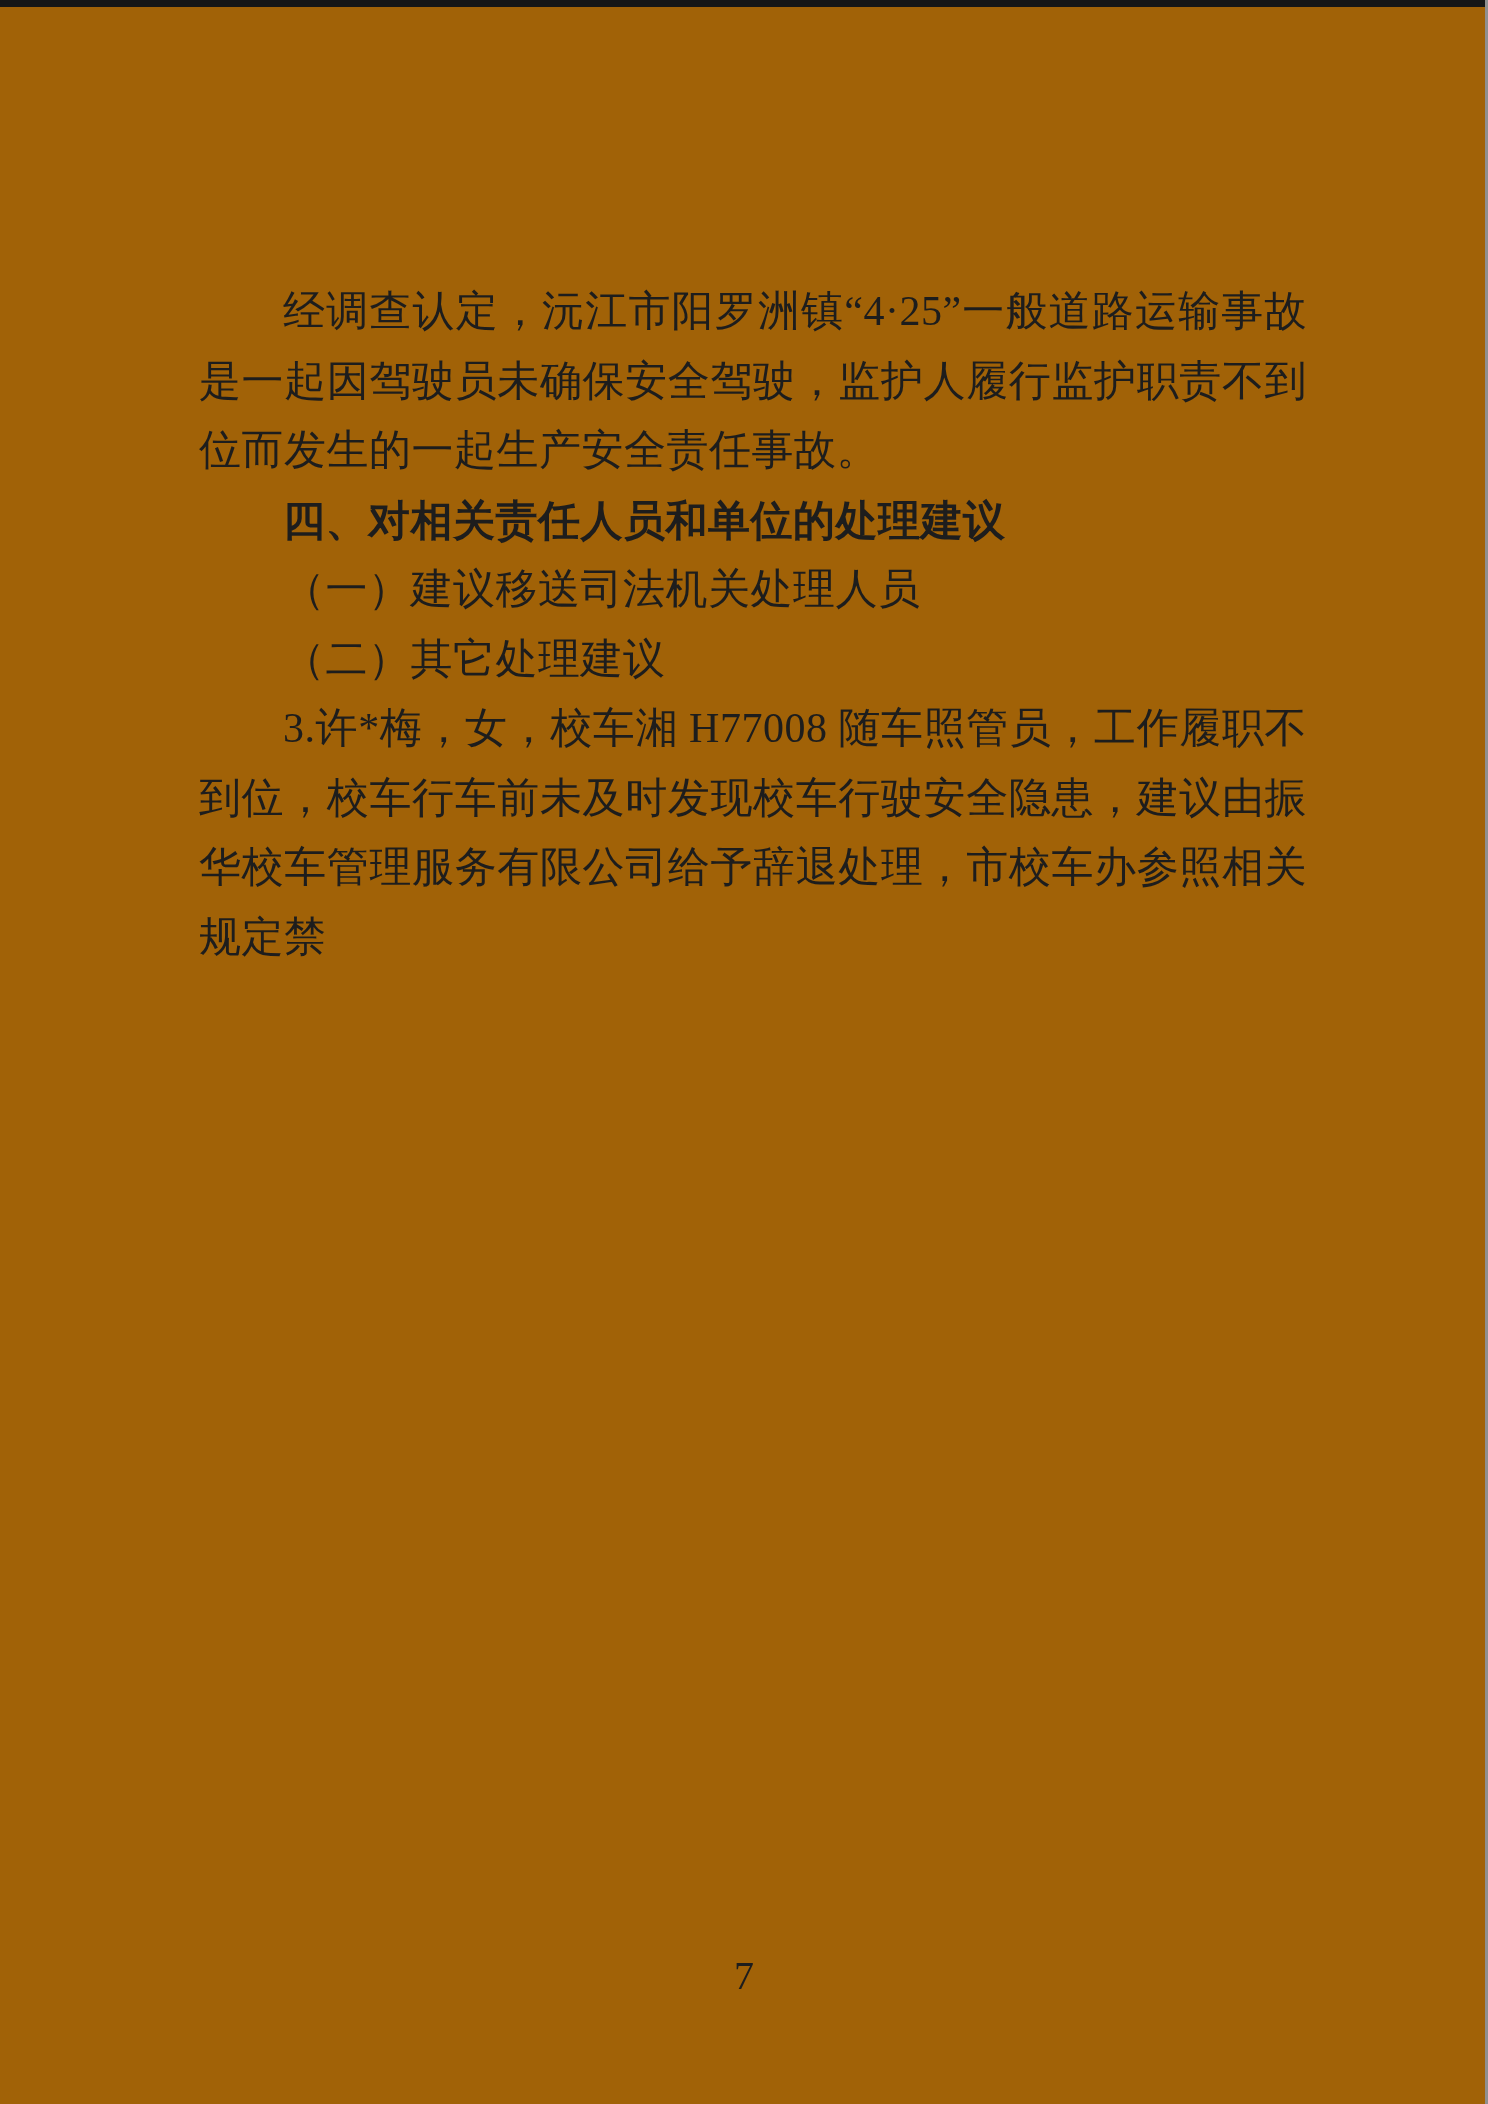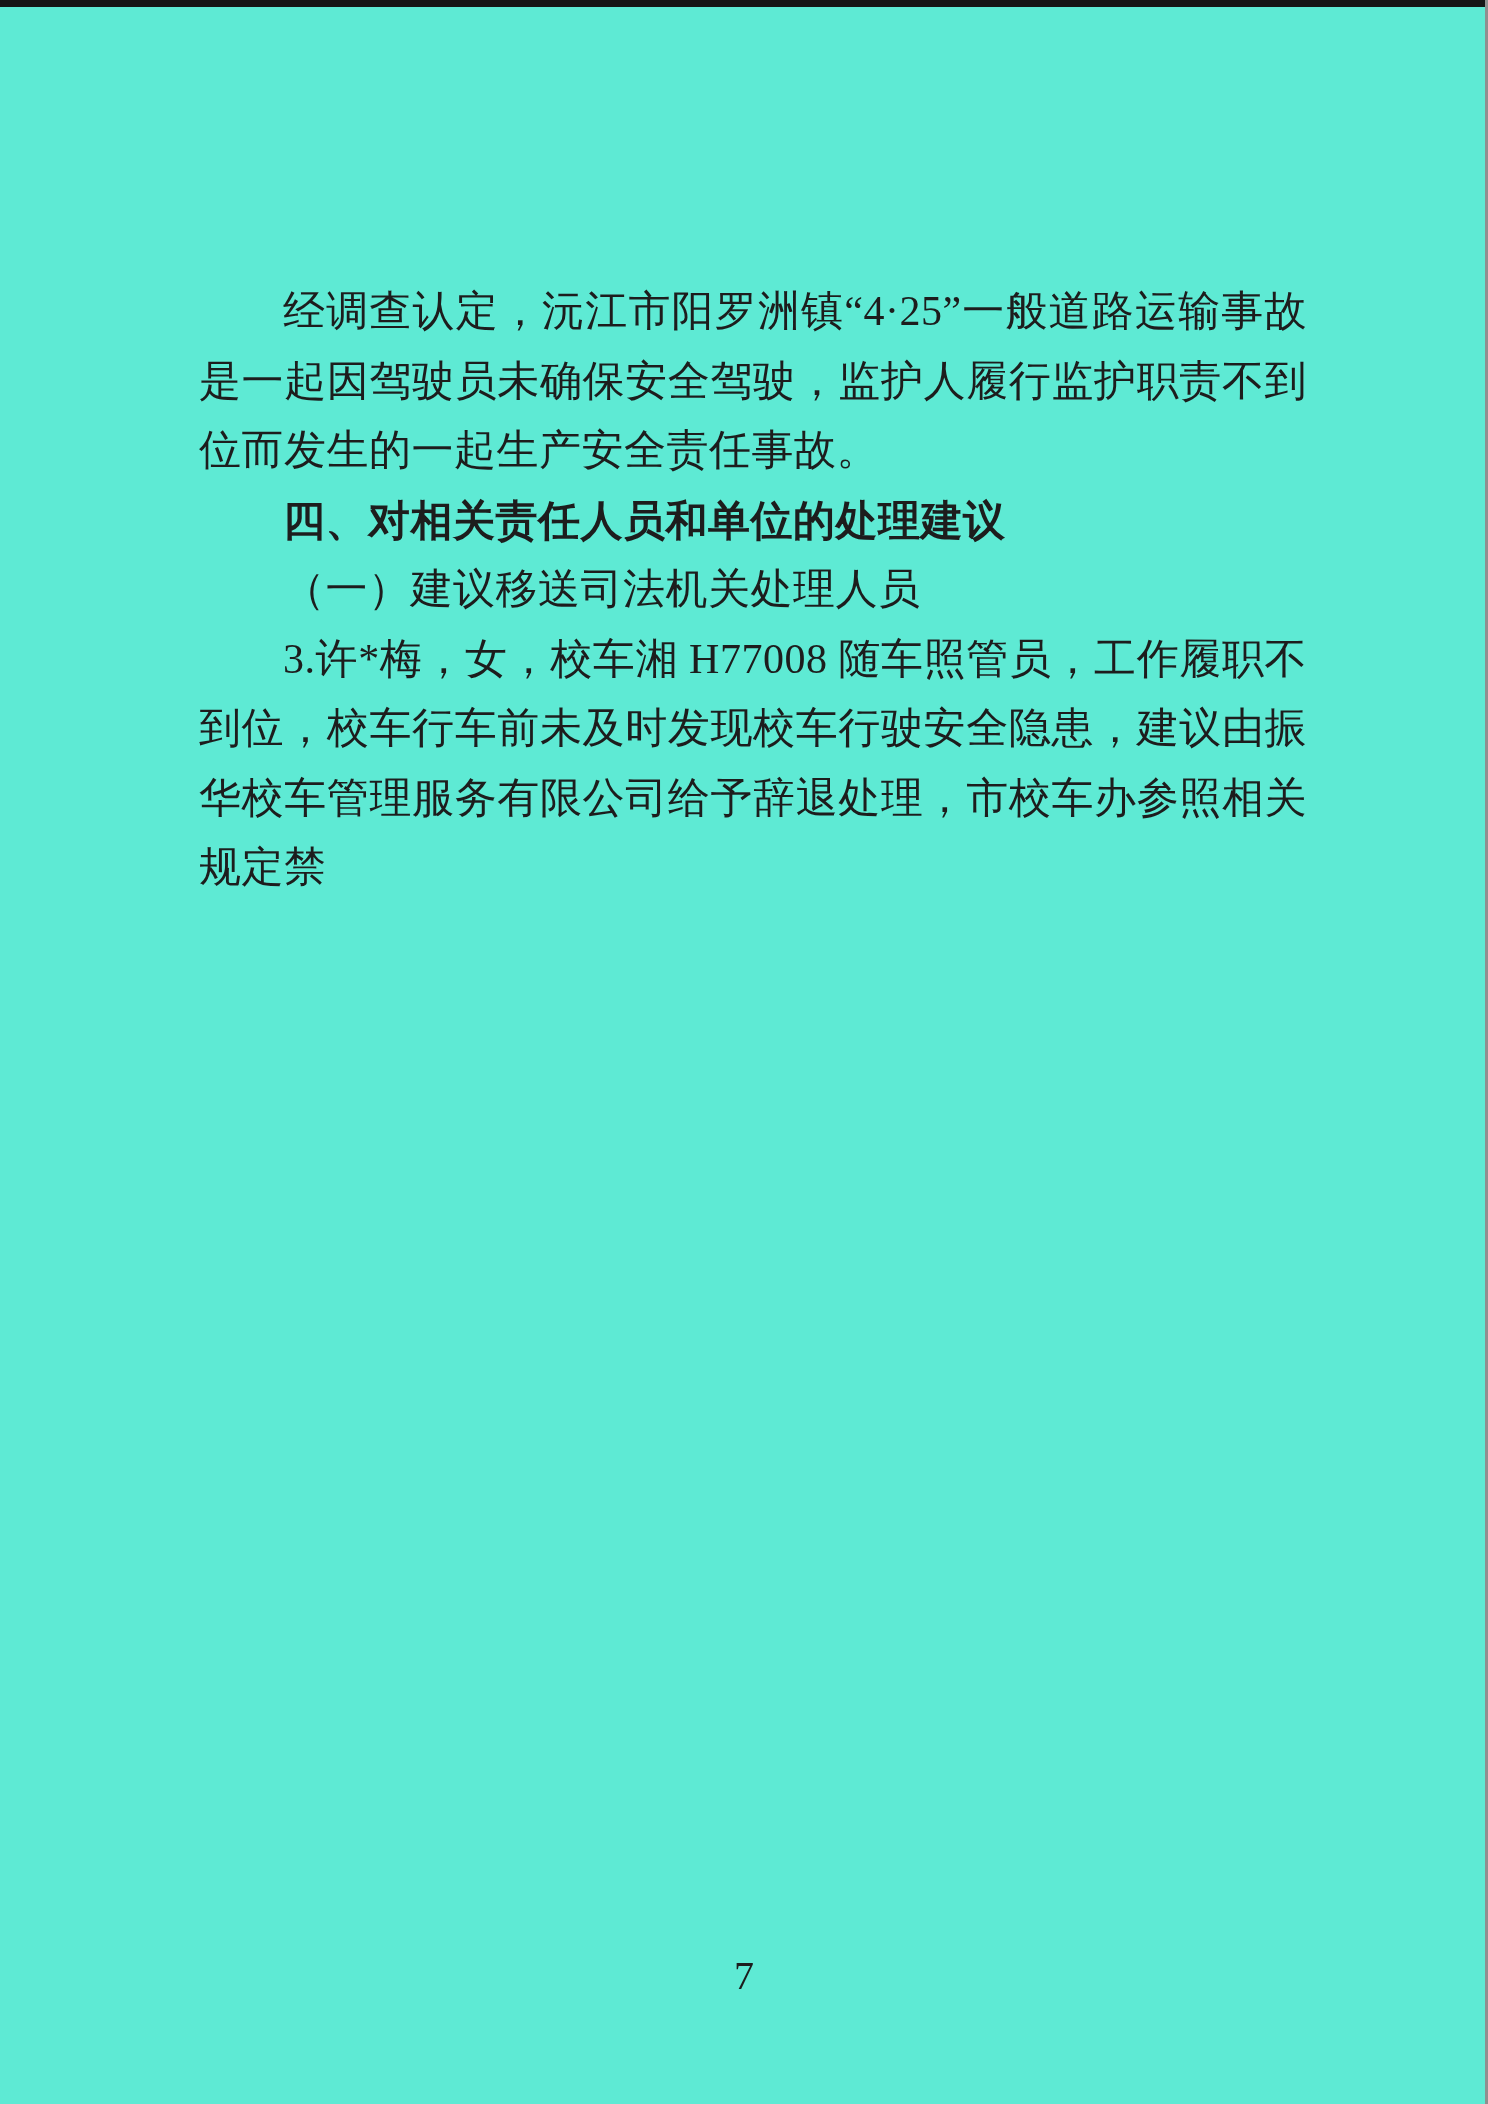--- a/index.html
+++ b/index.html
@@ -4,21 +4,21 @@
 <style>
   html, body {
     margin: 0;
     padding: 0;
     background: #ffffff;
   }
   .page {
     position: relative;
     width: 1488px;
     height: 2104px;
-    background: #5eead4;
+    background: #a16207;
     overflow: hidden;
     font-family: "Liberation Serif", serif;
     color: #1d1d1d;
   }
   .scan-top {
     position: absolute;
     top: 0; left: 0; right: 0;
     height: 7px;
     background: #161616;
   }
@@ -67,17 +67,18 @@
 <body>
 
 <div class="page">
   <div class="scan-top"></div>
   <div class="scan-right"></div>
 
   <div class="content">
     <p class="body">经调查认定，沅江市阳罗洲镇“4·25”一般道路运输事故是一起因驾驶员未确保安全驾驶，监护人履行监护职责不到位而发生的一起生产安全责任事故。</p>
     <p class="heading">四、对相关责任人员和单位的处理建议</p>
     <p class="subheading">（一）建议移送司法机关处理人员</p>
+    <p class="subheading">（二）其它处理建议</p>
     <p class="body">3.许*梅，女，校车湘 H77008 随车照管员，工作履职不到位，校车行车前未及时发现校车行驶安全隐患，建议由振华校车管理服务有限公司给予辞退处理，市校车办参照相关规定禁</p>
   </div>
 
   <div class="pageno">7</div>
 </div>
 
 </body></html>

